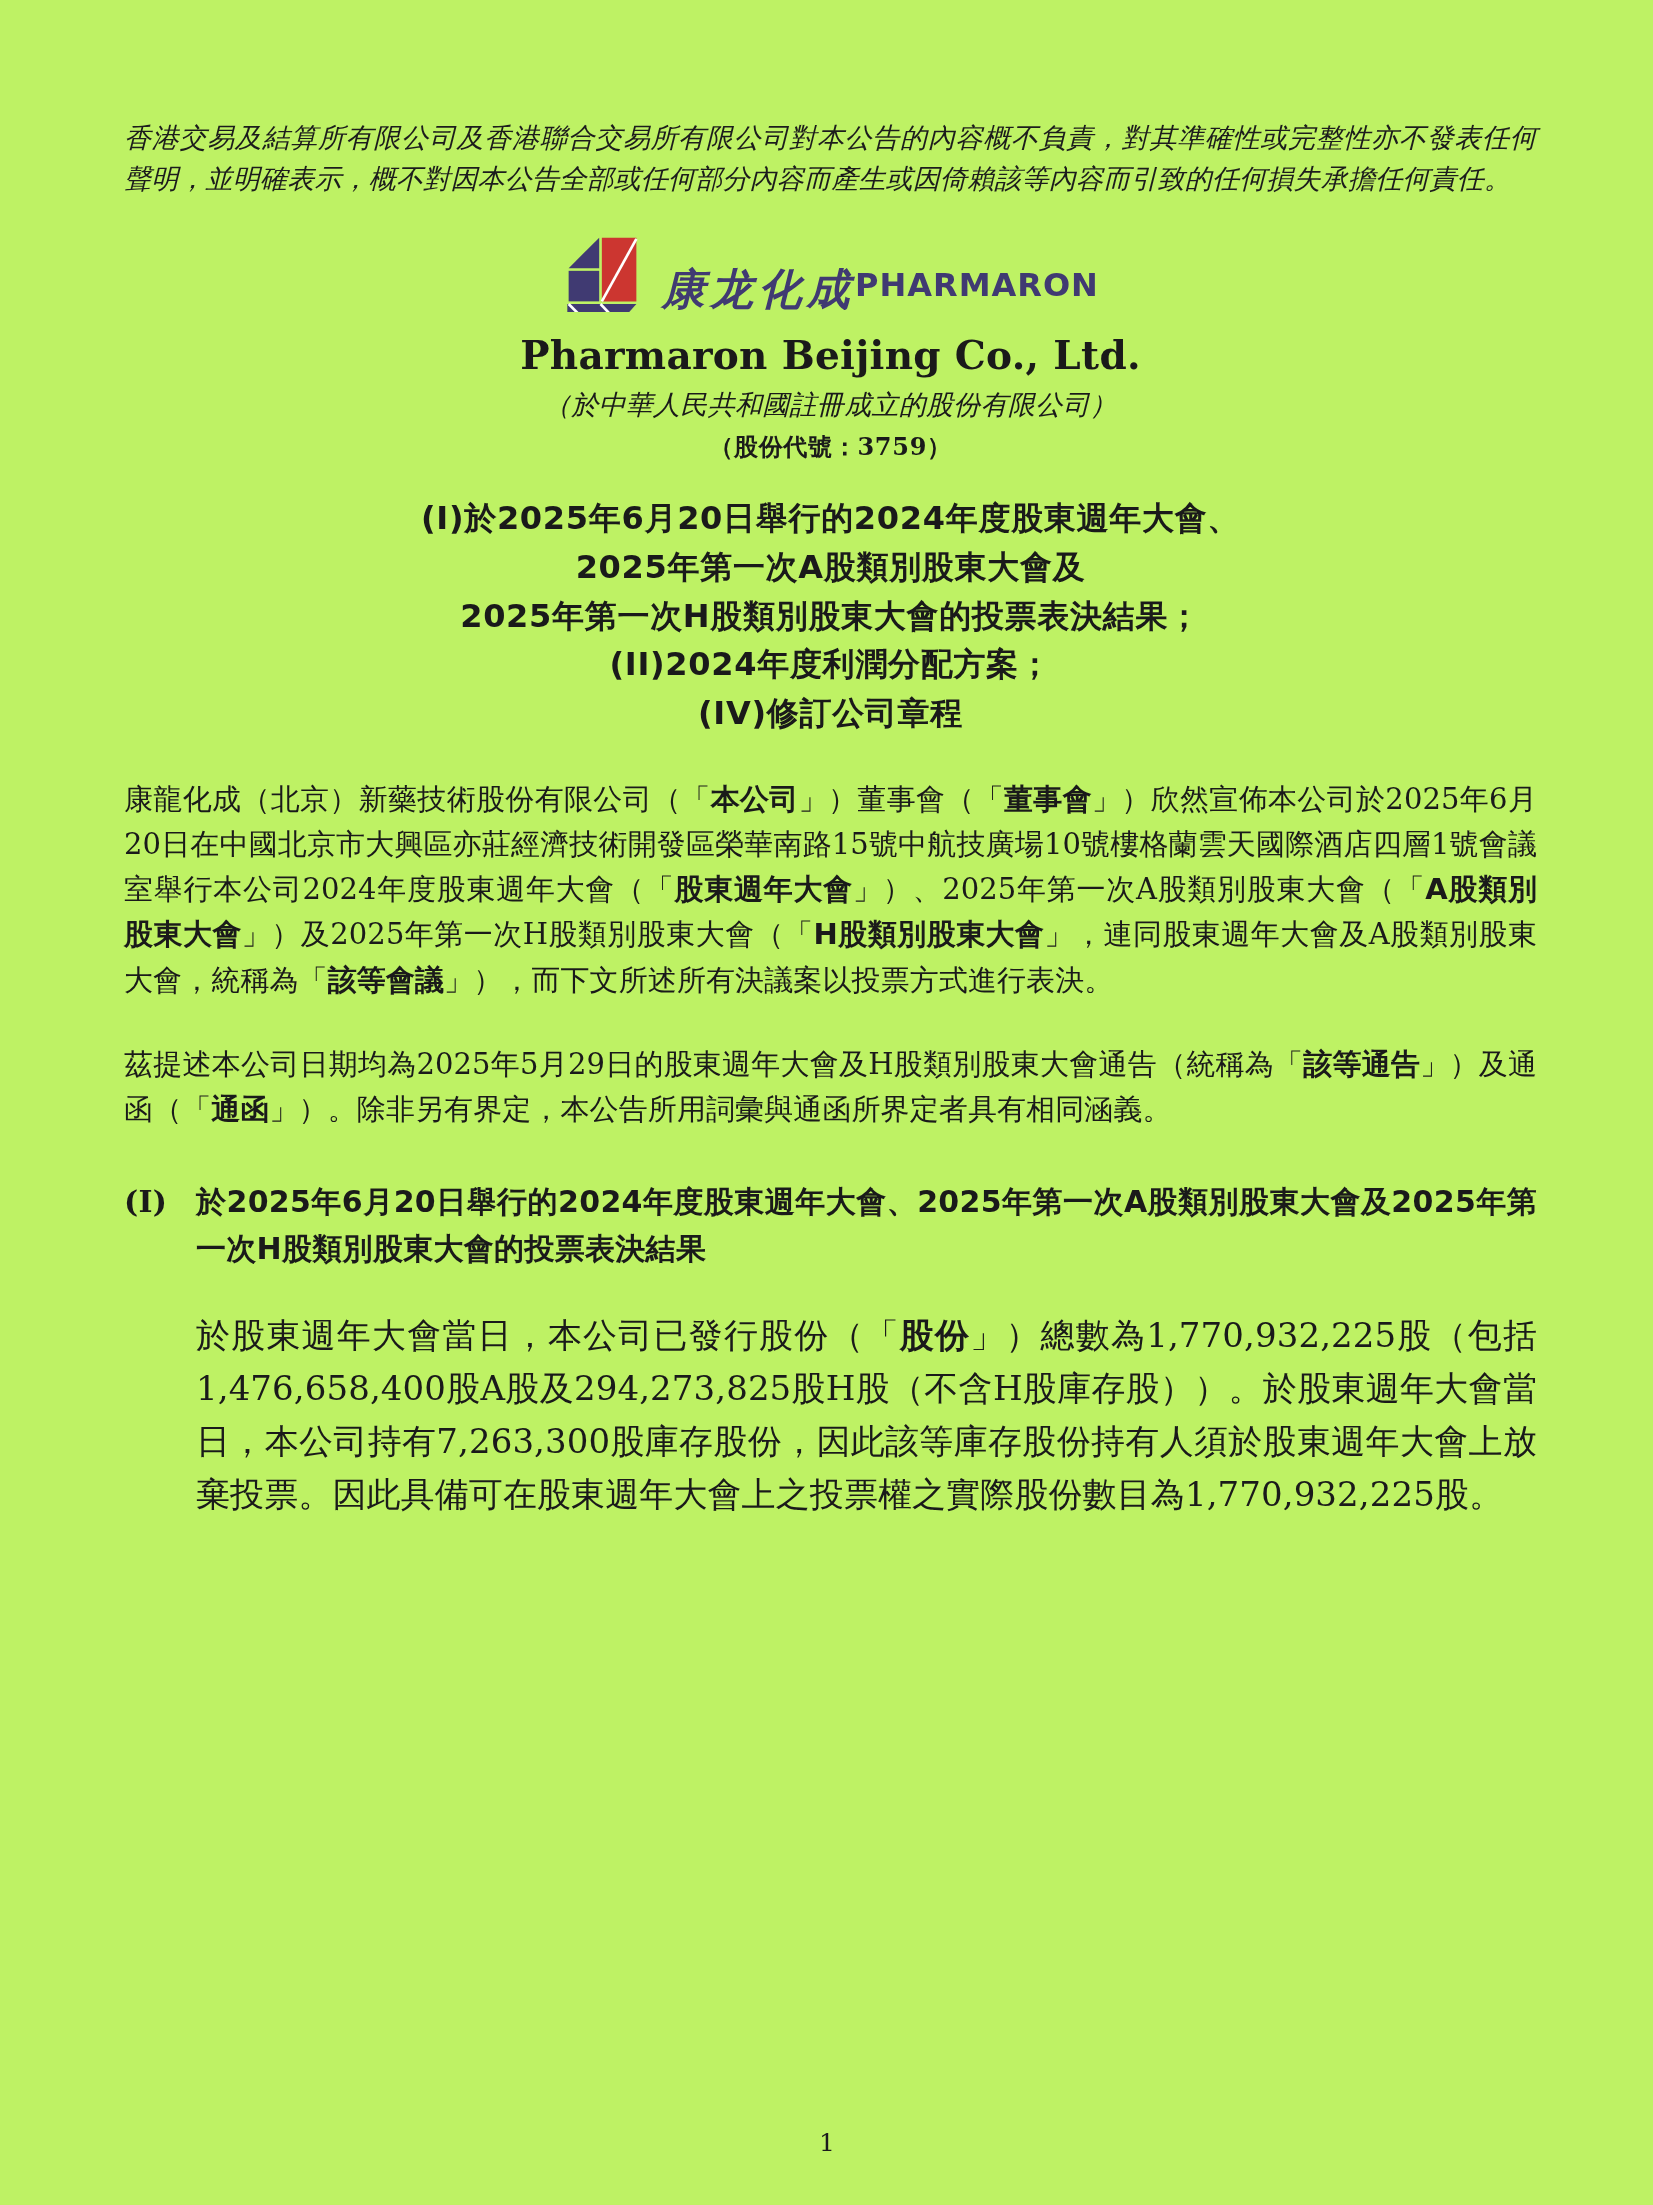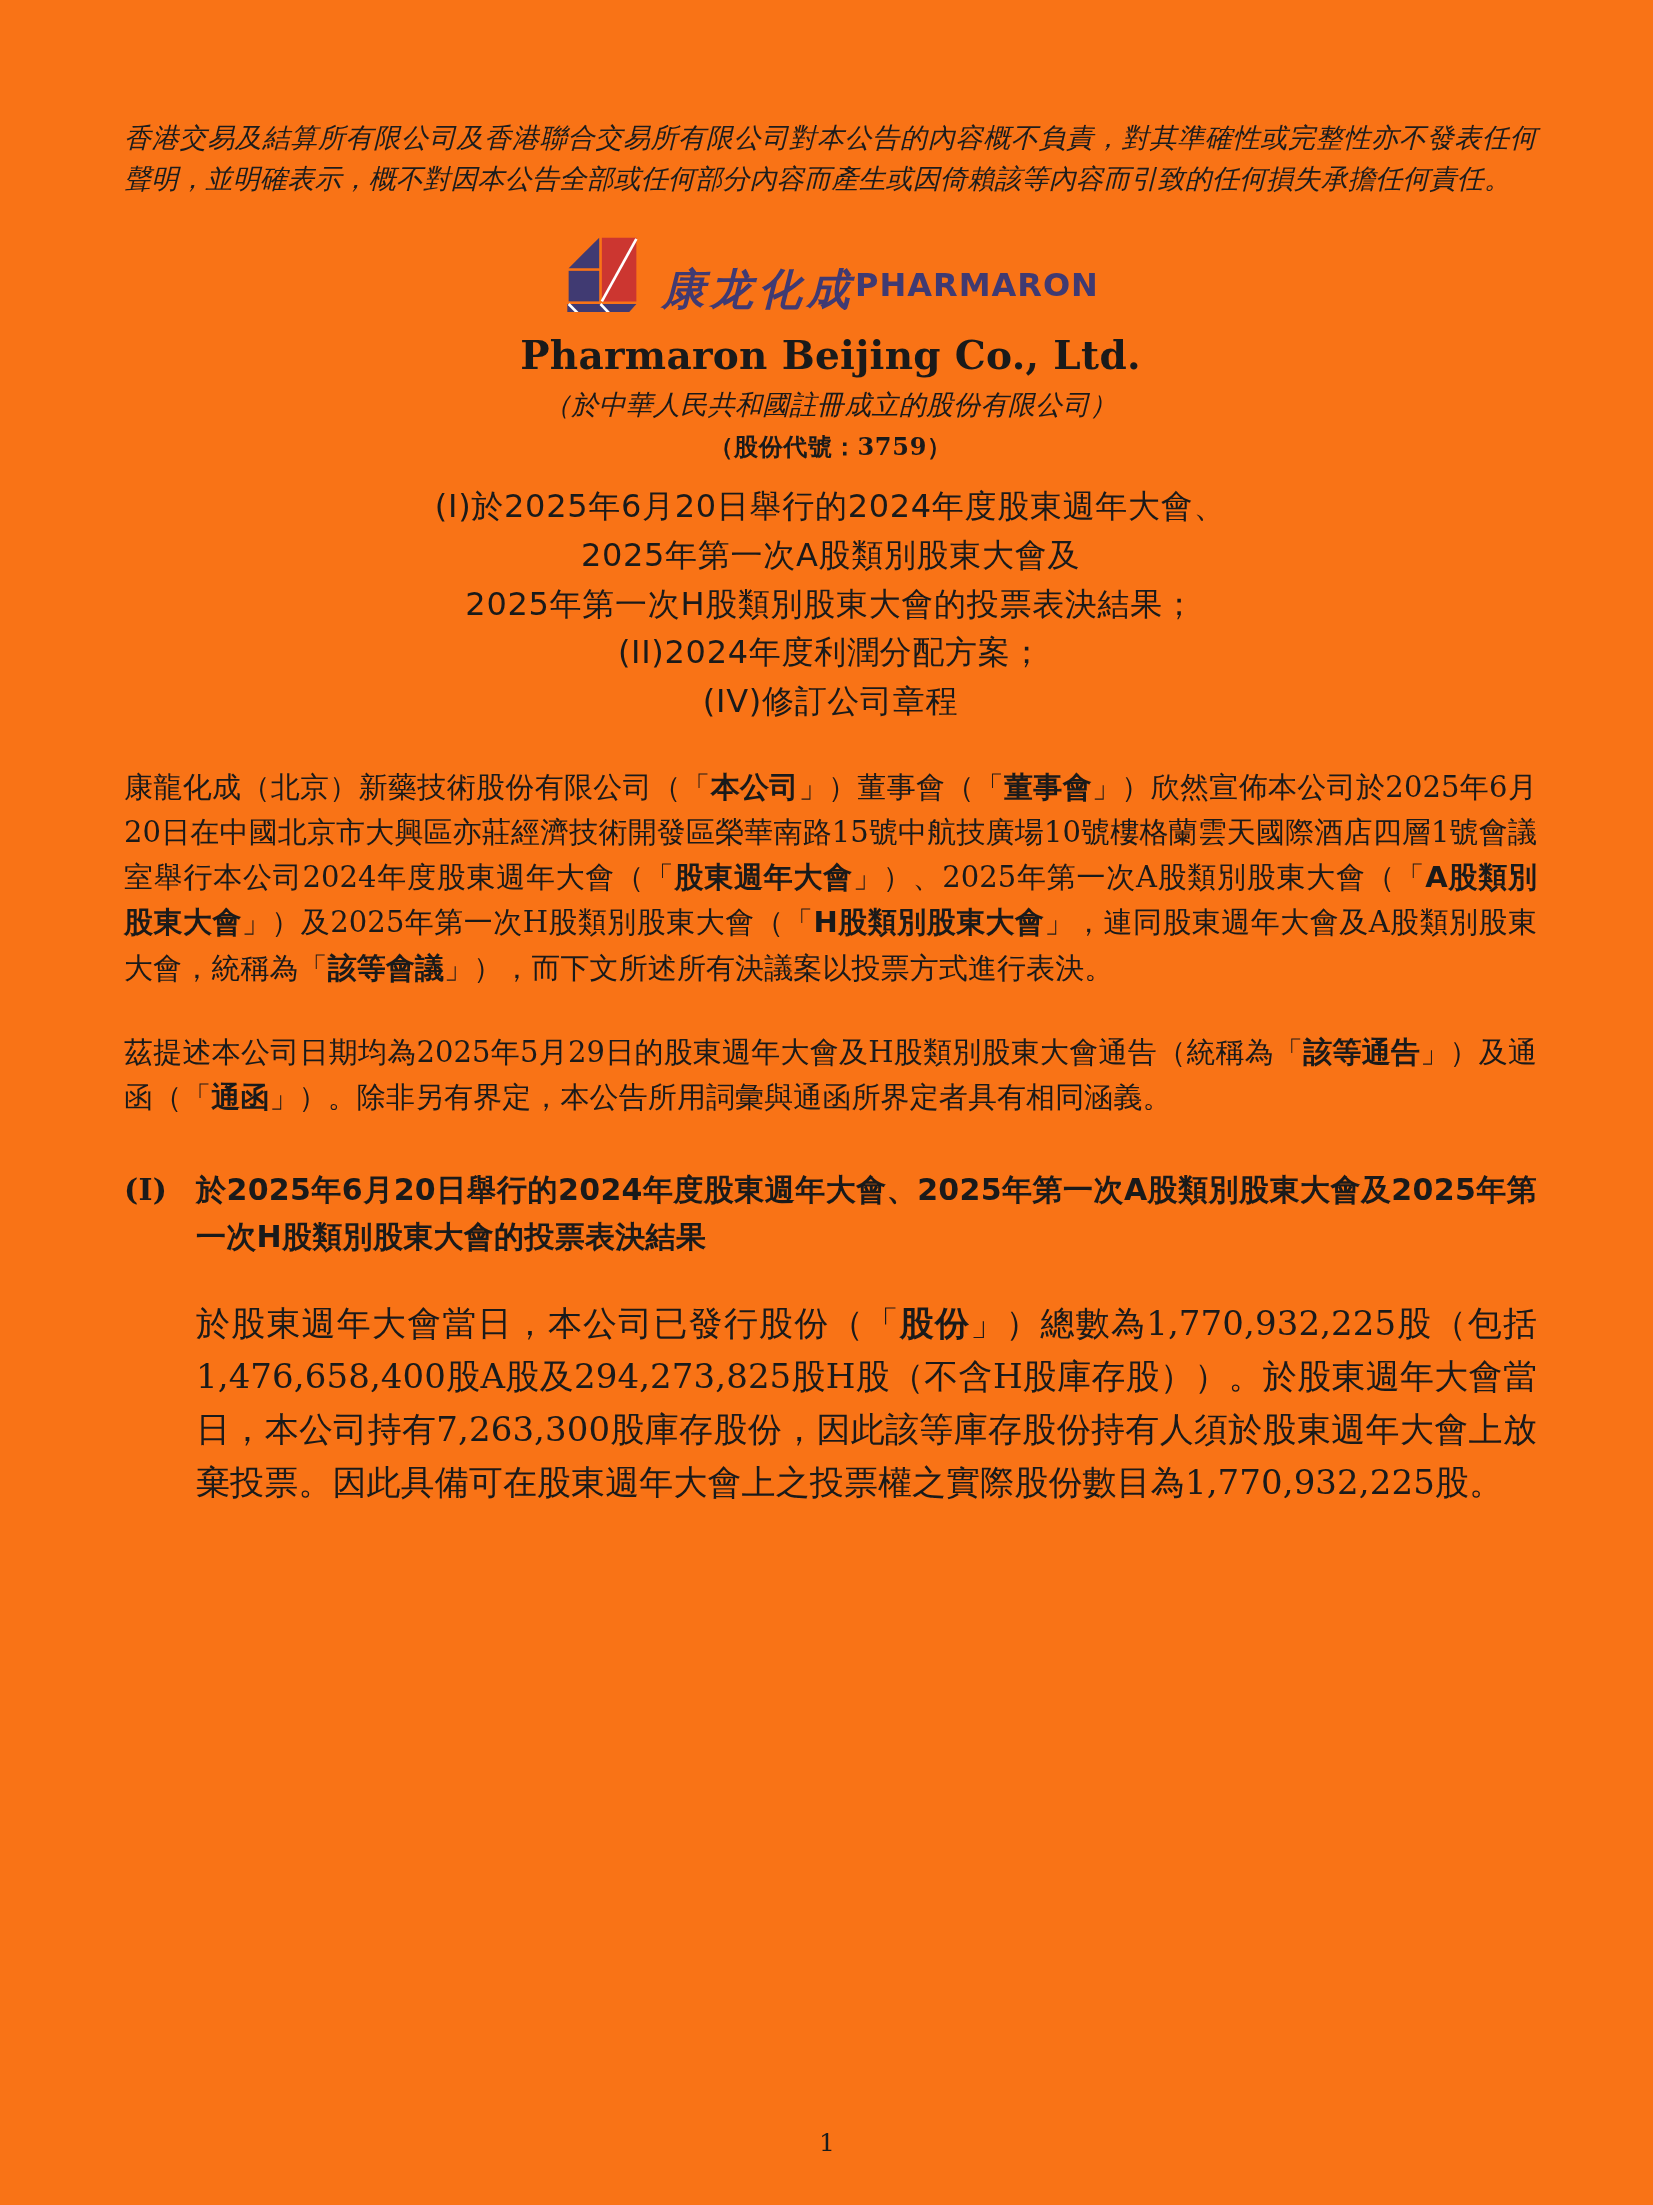--- a/index.html
+++ b/index.html
@@ -9,21 +9,21 @@
     background: #ffffff;
   }
   body {
     font-family: "DejaVu Serif", "Liberation Serif", serif;
     color: #1a1a1a;
   }
   .page {
     position: relative;
     width: 1654px;
     height: 2205px;
-    background: #f97316;
+    background: #bef264;
     box-sizing: border-box;
     padding: 0;
     overflow: hidden;
   }
   .content {
     position: absolute;
     left: 124px;
     top: 0;
     width: 1413px;
   }
@@ -117,24 +117,24 @@
     text-align: center;
     font-family: "DejaVu Serif", "Liberation Serif", serif;
     font-weight: 700;
     font-size: 24px;
     letter-spacing: 0.7px;
     line-height: 1.3;
   }
 
   
   .headline {
-    margin-top: 20px;
-    text-align: center;
-    font-family: "DejaVu Sans", "Liberation Sans", sans-serif;
-    font-weight: 400;
+    margin-top: 32px;
+    text-align: center;
+    font-family: "DejaVu Sans", "Liberation Sans", sans-serif;
+    font-weight: 700;
     font-size: 32px;
     line-height: 1.52;
     letter-spacing: 0.7px;
   }
   .headline div { white-space: nowrap; }
 
   
   .para {
     margin-top: 39px;
     font-family: "DejaVu Serif", "Liberation Serif", serif;

